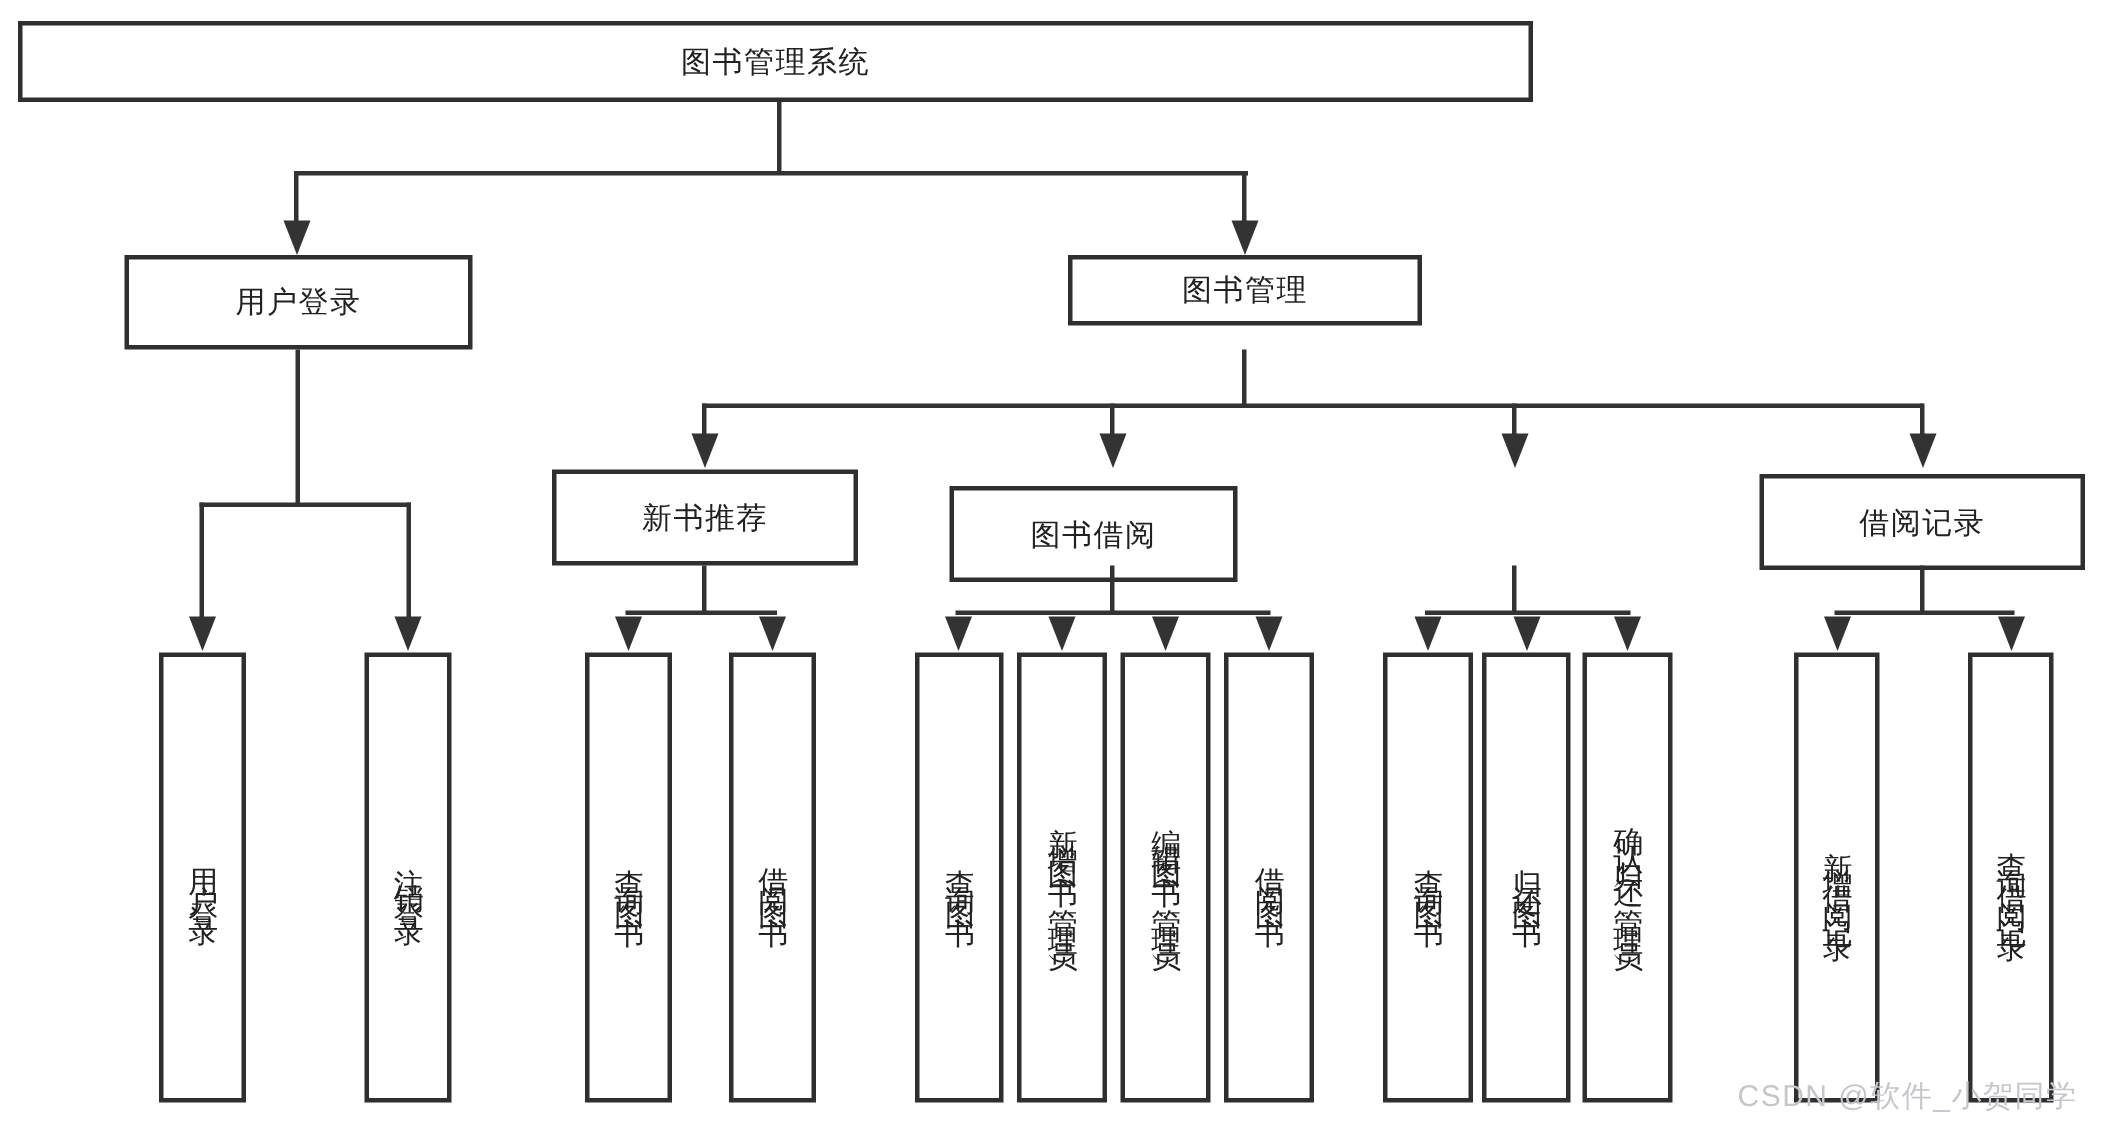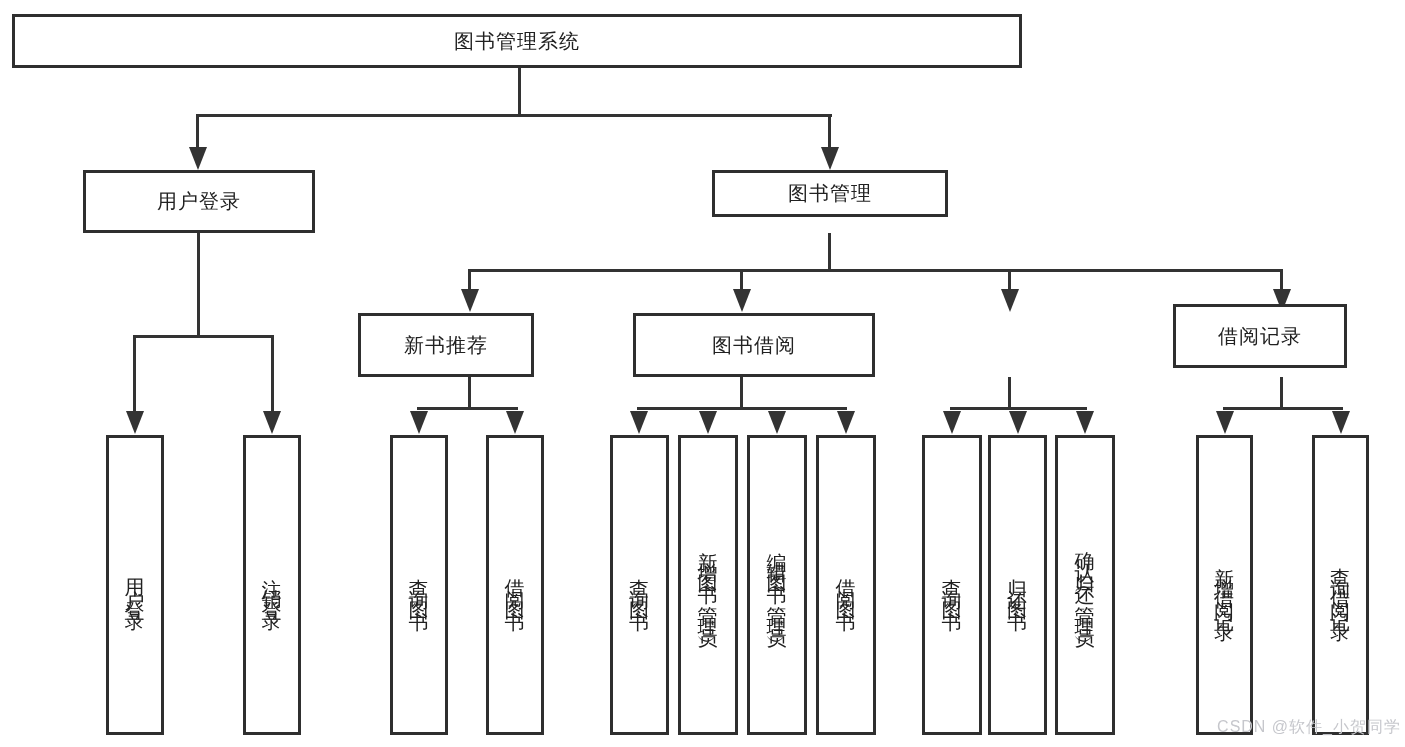--- a/index.html
+++ b/index.html
@@ -30,22 +30,22 @@
   .vline{position:absolute;width:3px;background:var(--line,#333333);}
   .hline{position:absolute;height:3px;background:var(--line,#333333);}
   .arrow{
     position:absolute;width:0;height:0;
     border-left:9px solid transparent;
     border-right:9px solid transparent;
     border-top:23px solid var(--line,#333333);
   }
   .watermark{
     position:absolute;
-    right:4px;top:717px;
-    font-size:16px;letter-spacing:1px;
+    right:20px;top:717px;
+    font-size:20px;letter-spacing:1px;
     color:var(--watermark,#c6c7cc);
     z-index:10;
   }
 </style>
 </head>
 <body>
 
 <div id="canvas">
 
   <div class="box hbox" style="left:12px;top:14px;width:1010px;height:54px">
@@ -77,27 +77,27 @@
   <div class="hline" style="left:468px;top:269px;width:814px"></div>
   <div class="vline" style="left:468px;top:269px;height:23px"></div>
   <div class="vline" style="left:740px;top:269px;height:23px"></div>
   <div class="vline" style="left:1008px;top:269px;height:23px"></div>
   <div class="vline" style="left:1280px;top:269px;height:23px"></div>
   <div class="arrow" style="left:461px;top:289px"></div>
   <div class="arrow" style="left:733px;top:289px"></div>
   <div class="arrow" style="left:1001px;top:289px"></div>
   <div class="arrow" style="left:1273px;top:289px"></div>
 
-  <div class="box hbox" style="left:358px;top:313px;width:176px;height:64px">
+  <div class="box hbox" style="left:368px;top:313px;width:204px;height:64px">
     <span>新书推荐</span>
   </div>
-  <div class="box hbox" style="left:633px;top:313px;width:242px;height:64px">
+  <div class="box hbox" style="left:633px;top:324px;width:192px;height:64px">
     <span>图书借阅</span>
   </div>
-  <div class="box hbox" style="left:1173px;top:304px;width:174px;height:64px">
+  <div class="box hbox" style="left:1173px;top:316px;width:217px;height:64px">
     <span>借阅记录</span>
   </div>
 
   <div class="vline" style="left:468px;top:377px;height:33px"></div>
   <div class="hline" style="left:417px;top:407px;width:101px"></div>
   <div class="arrow" style="left:410px;top:411px"></div>
   <div class="arrow" style="left:506px;top:411px"></div>
 
   <div class="vline" style="left:740px;top:377px;height:33px"></div>
   <div class="hline" style="left:637px;top:407px;width:210px"></div>

